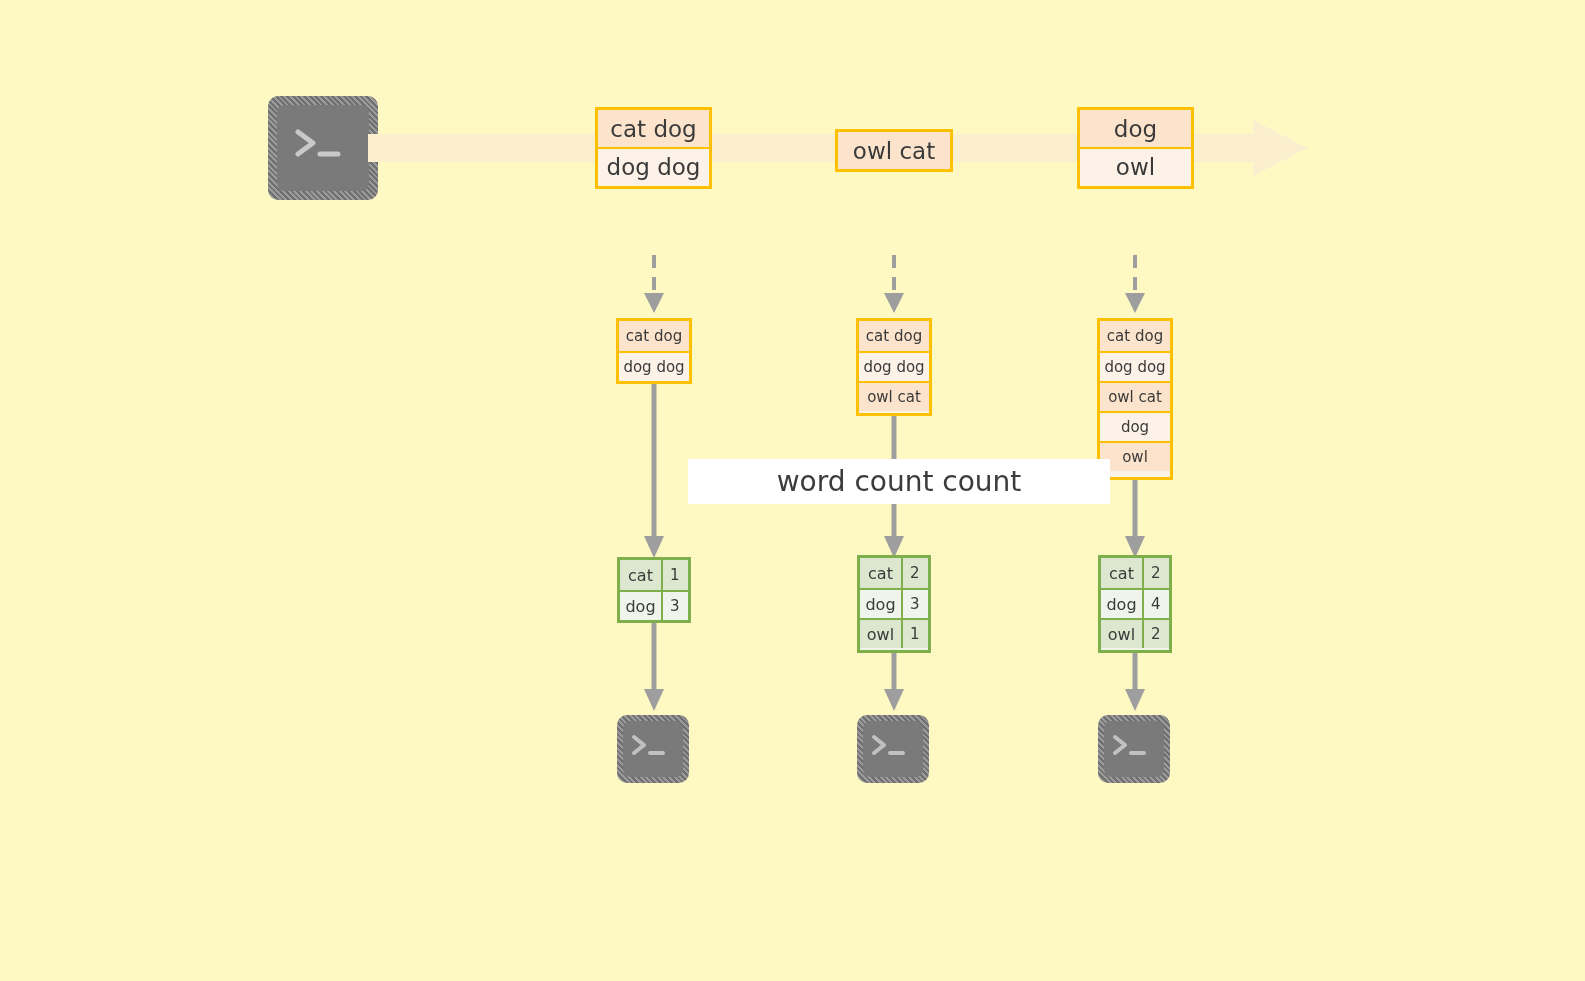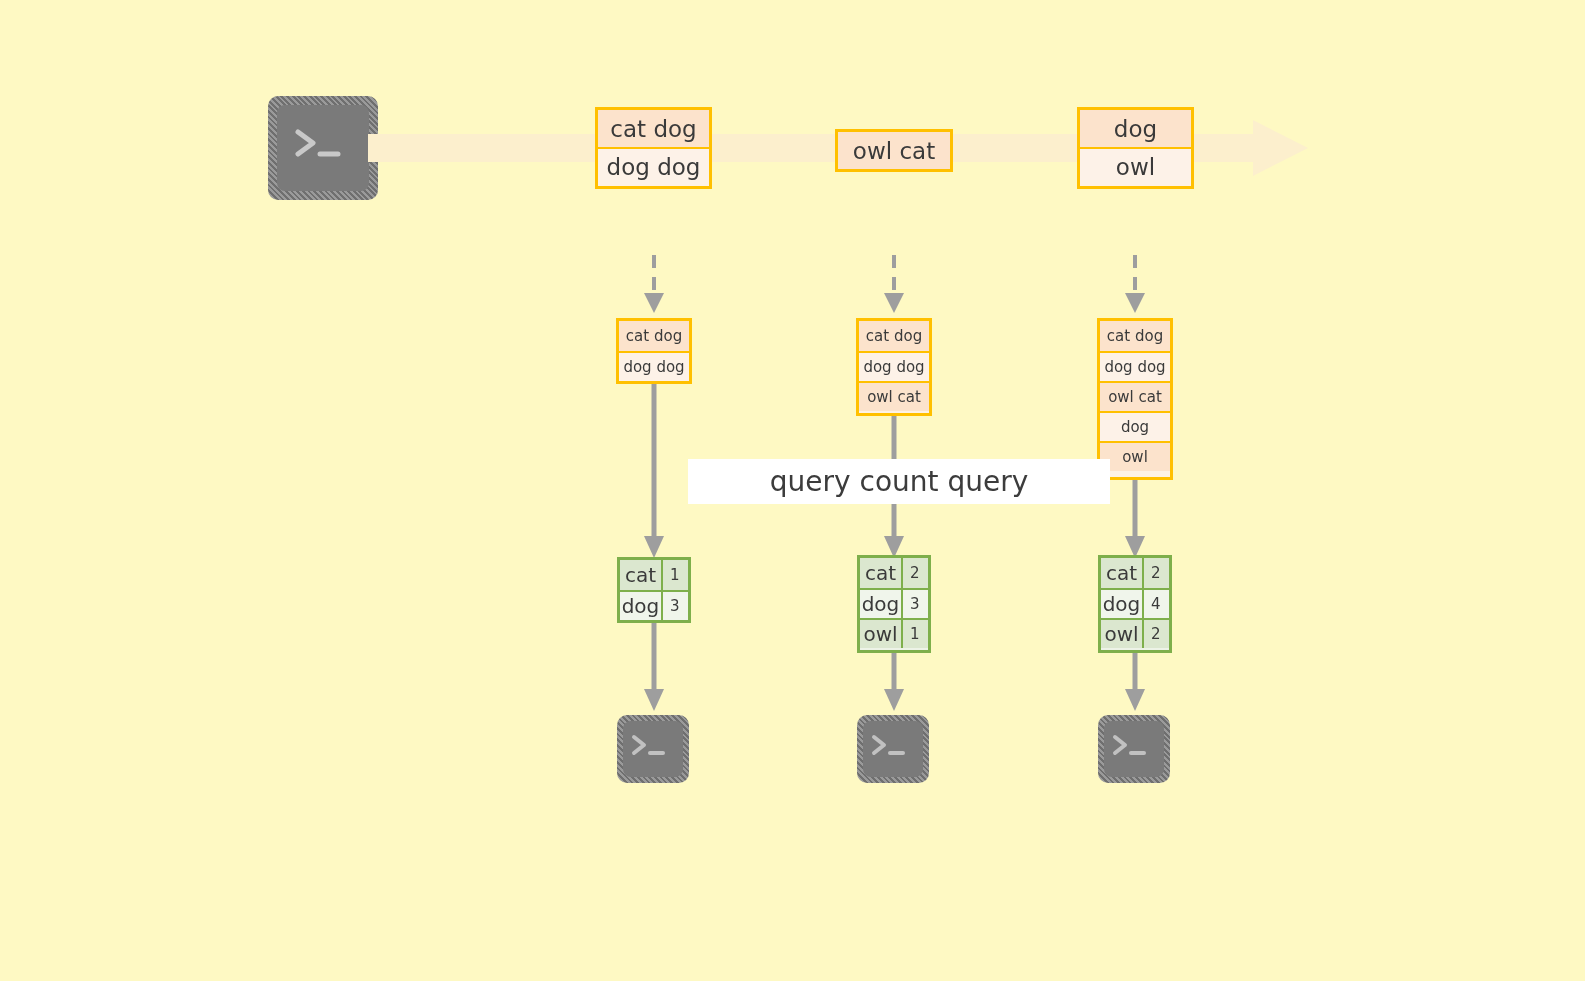--- a/index.html
+++ b/index.html
@@ -95,21 +95,21 @@
     height: 30px;
     box-sizing: border-box;
   }
   .greenbox .grow + .grow { border-top: 2px solid #7EAF4B; }
   .greenbox .grow.dark  { background: #DBE7CF; }
   .greenbox .grow.light { background: #F0F5EB; }
   .greenbox .c-word {
     width: 43px;
     box-sizing: border-box;
     display: flex; align-items: center; justify-content: center;
-    font-size: 20px; color: #3a3a3a;
+    font-size: 16px; color: #3a3a3a;
     border-right: 2px solid #7EAF4B;
   }
   .greenbox .c-count {
     flex: 1;
     box-sizing: border-box;
     display: flex; align-items: center;
     padding-left: 7px;
     font-size: 15px; color: #3a3a3a;
   }
 
@@ -220,21 +220,21 @@
     </svg>
   </div>
   <div class="conn" style="left:1125px; top:480px;">
     <svg width="20" height="82" viewBox="0 0 20 82">
       <line x1="10" y1="0" x2="10" y2="58" stroke="#9E9E9E" stroke-width="5"></line>
       <path d="M0 56 L10 78 L20 56 Z" fill="#9E9E9E"></path>
     </svg>
   </div>
 
   <div class="banner">
-    <span>query count query</span>
+    <span>word count count</span>
   </div>
 
   <div class="greenbox" style="left:617px; top:557px; width:74px; height:66px;">
     <div class="grow dark">
       <div class="c-word">cat</div>
       <div class="c-count">1</div>
     </div>
     <div class="grow light">
       <div class="c-word">dog</div>
       <div class="c-count">3</div>

